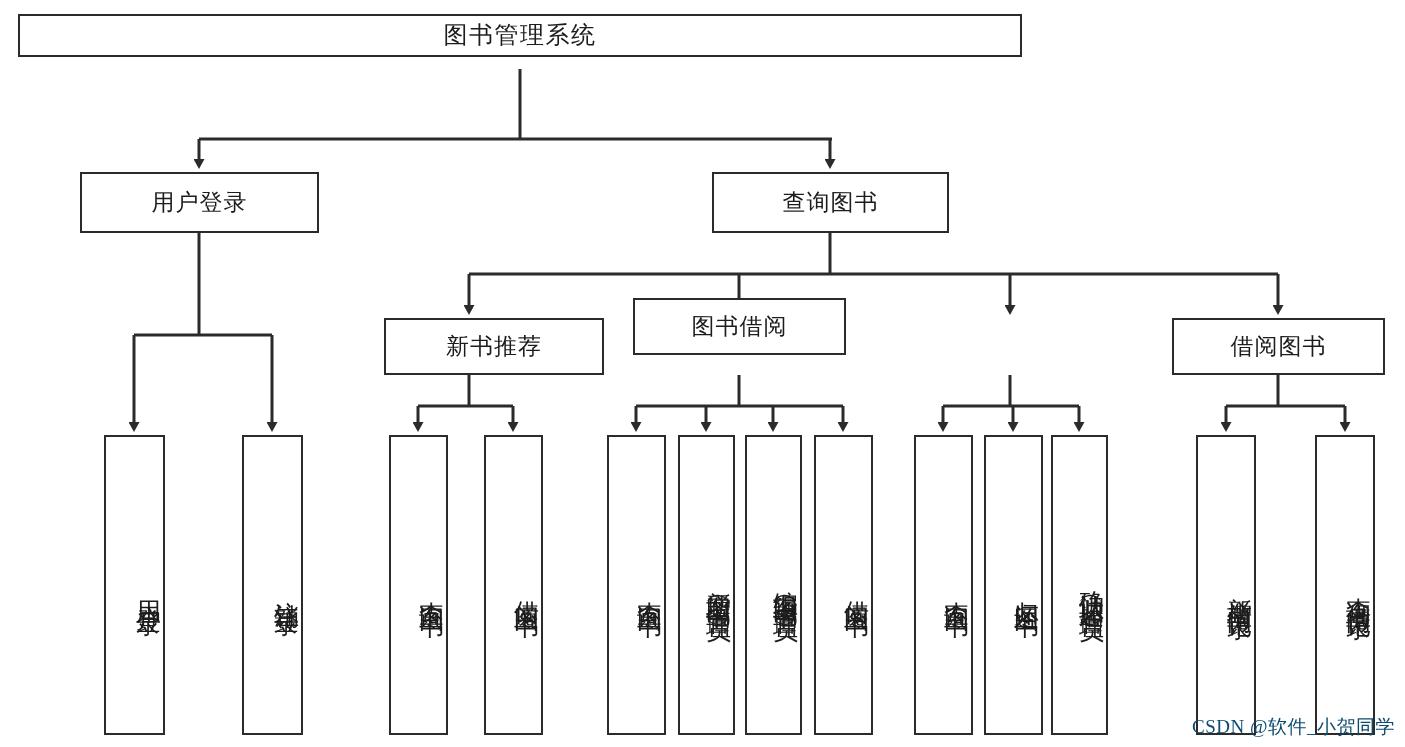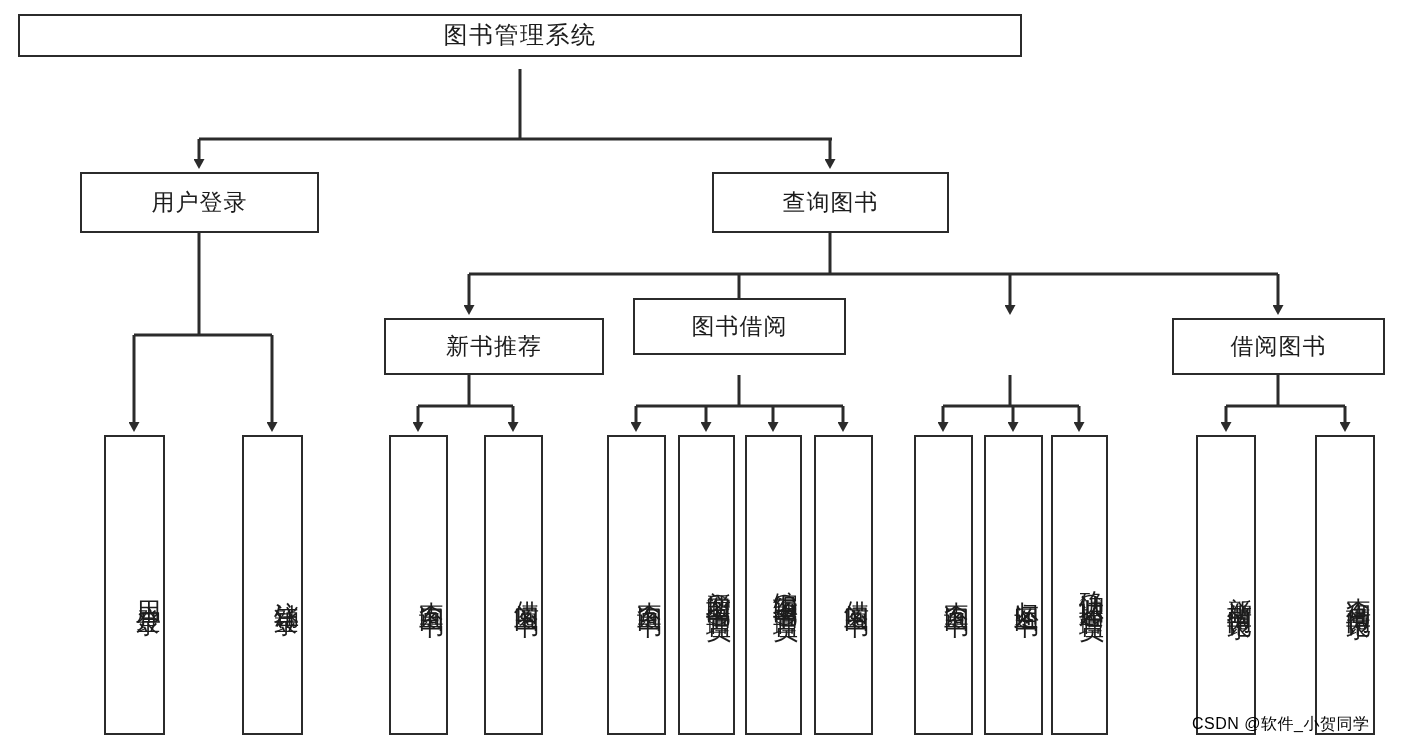--- a/index.html
+++ b/index.html
@@ -52,25 +52,26 @@
     letter-spacing: 4px;
     align-items: flex-start;
     justify-content: center;
     padding-top: 8px;
   }
   .node-v > span {
     display: block;
   }
   .watermark {
     position: absolute;
-    color: #000000;
-    font-size: 16px;
+    color: #0c4a6e;
+    font-size: 19px;
     letter-spacing: 0.5px;
     white-space: nowrap;
     user-select: none;
+    font-family: Liberation Serif, serif;
   }
 </style>
 </head>
 <body>
 
 <div id="canvas">
 
   <svg id="wires" viewBox="0 0 1405 747" xmlns="http://www.w3.org/2000/svg">
     <defs>
       <marker id="arrow" markerWidth="10" markerHeight="11" refX="1" refY="5.5" orient="auto" markerUnits="userSpaceOnUse">

